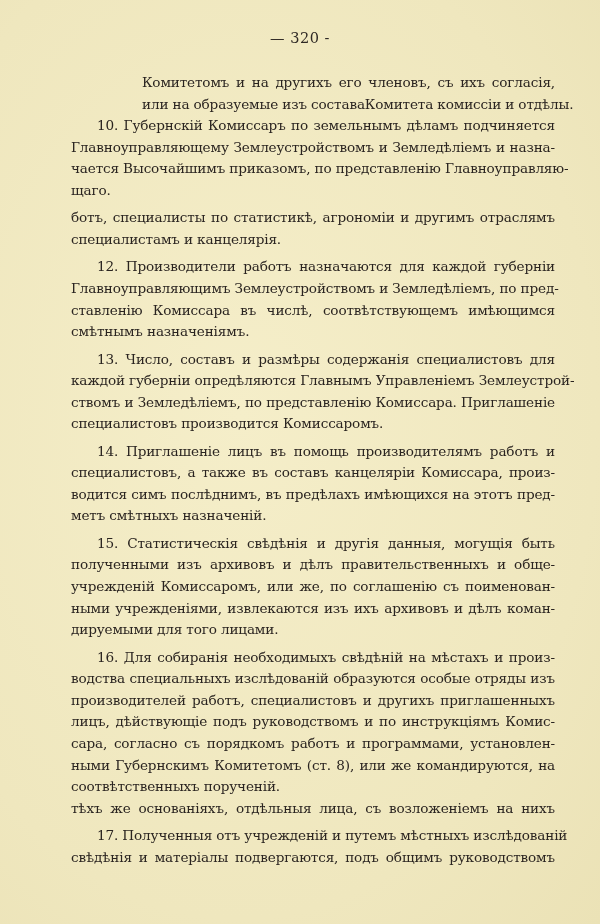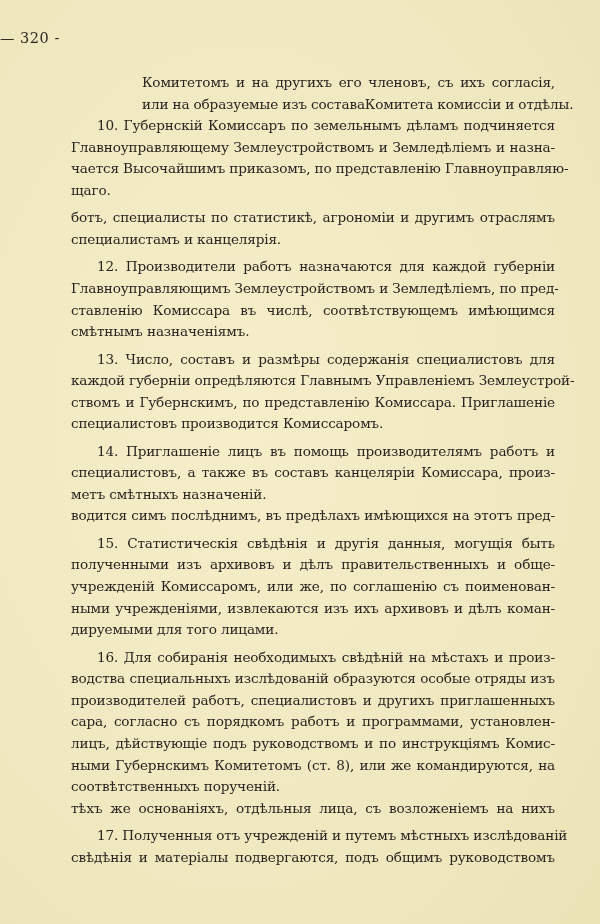--- a/index.html
+++ b/index.html
@@ -20,20 +20,21 @@
       position: absolute;
       left: 0; top: 0;
       width: 600px;
       height: 924px;
     }
     .page-number {
       position: absolute;
       top: 30px;
       left: 0;
       width: 600px;
+      text-align: center;
       font-size: 14.5px;
       letter-spacing: 0.5px;
       color: #2e2824;
     }
     .text-block {
       position: absolute;
       left: 71px;
       top: 72px;
       width: 484px;
       font-size: 13.6px;
@@ -87,45 +88,45 @@
         <div>
           <div class="line indent">12. Производители работъ назначаются для каждой губерніи</div>
           <div class="line">Главноуправляющимъ Землеустройствомъ и Земледѣліемъ, по пред-</div>
           <div class="line">ставленію Комиссара въ числѣ, соотвѣтствующемъ имѣющимся</div>
           <div class="line last">смѣтнымъ назначеніямъ.</div>
         </div>
         <div class="para-gap"></div>
         <div>
           <div class="line indent">13. Число, составъ и размѣры содержанія специалистовъ для</div>
           <div class="line">каждой губерніи опредѣляются Главнымъ Управленіемъ Землеустрой-</div>
-          <div class="line">ствомъ и Губернскимъ, по представленію Комиссара. Приглашеніе</div>
+          <div class="line">ствомъ и Земледѣліемъ, по представленію Комиссара. Приглашеніе</div>
           <div class="line last">специалистовъ производится Комиссаромъ.</div>
         </div>
         <div class="para-gap"></div>
         <div>
           <div class="line indent">14. Приглашеніе лицъ въ помощь производителямъ работъ и</div>
           <div class="line">специалистовъ, а также въ составъ канцеляріи Комиссара, произ-</div>
+          <div class="line">водится симъ послѣднимъ, въ предѣлахъ имѣющихся на этотъ пред-</div>
           <div class="line last">метъ смѣтныхъ назначеній.</div>
-          <div class="line">водится симъ послѣднимъ, въ предѣлахъ имѣющихся на этотъ пред-</div>
         </div>
         <div class="para-gap"></div>
         <div>
           <div class="line indent">15. Статистическія свѣдѣнія и другія данныя, могущія быть</div>
           <div class="line">полученными изъ архивовъ и дѣлъ правительственныхъ и обще-</div>
           <div class="line">учрежденій Комиссаромъ, или же, по соглашенію съ поименован-</div>
           <div class="line">ными учрежденіями, извлекаются изъ ихъ архивовъ и дѣлъ коман-</div>
           <div class="line last">дируемыми для того лицами.</div>
         </div>
         <div class="para-gap"></div>
         <div>
           <div class="line indent">16. Для собиранія необходимыхъ свѣдѣній на мѣстахъ и произ-</div>
           <div class="line">водства специальныхъ изслѣдованій образуются особые отряды изъ</div>
           <div class="line">производителей работъ, специалистовъ и другихъ приглашенныхъ</div>
+          <div class="line">лицъ, дѣйствующіе подъ руководствомъ и по инструкціямъ Комис-</div>
           <div class="line">сара, согласно съ порядкомъ работъ и программами, установлен-</div>
-          <div class="line">лицъ, дѣйствующіе подъ руководствомъ и по инструкціямъ Комис-</div>
           <div class="line">ными Губернскимъ Комитетомъ (ст. 8), или же командируются, на</div>
           <div class="line last">соотвѣтственныхъ порученій.</div>
           <div class="line">тѣхъ же основаніяхъ, отдѣльныя лица, съ возложеніемъ на нихъ</div>
         </div>
         <div class="para-gap"></div>
         <div>
           <div class="line indent">17. Полученныя отъ учрежденій и путемъ мѣстныхъ изслѣдованій</div>
           <div class="line">свѣдѣнія и матеріалы подвергаются, подъ общимъ руководствомъ</div>
         </div>
       </div>

